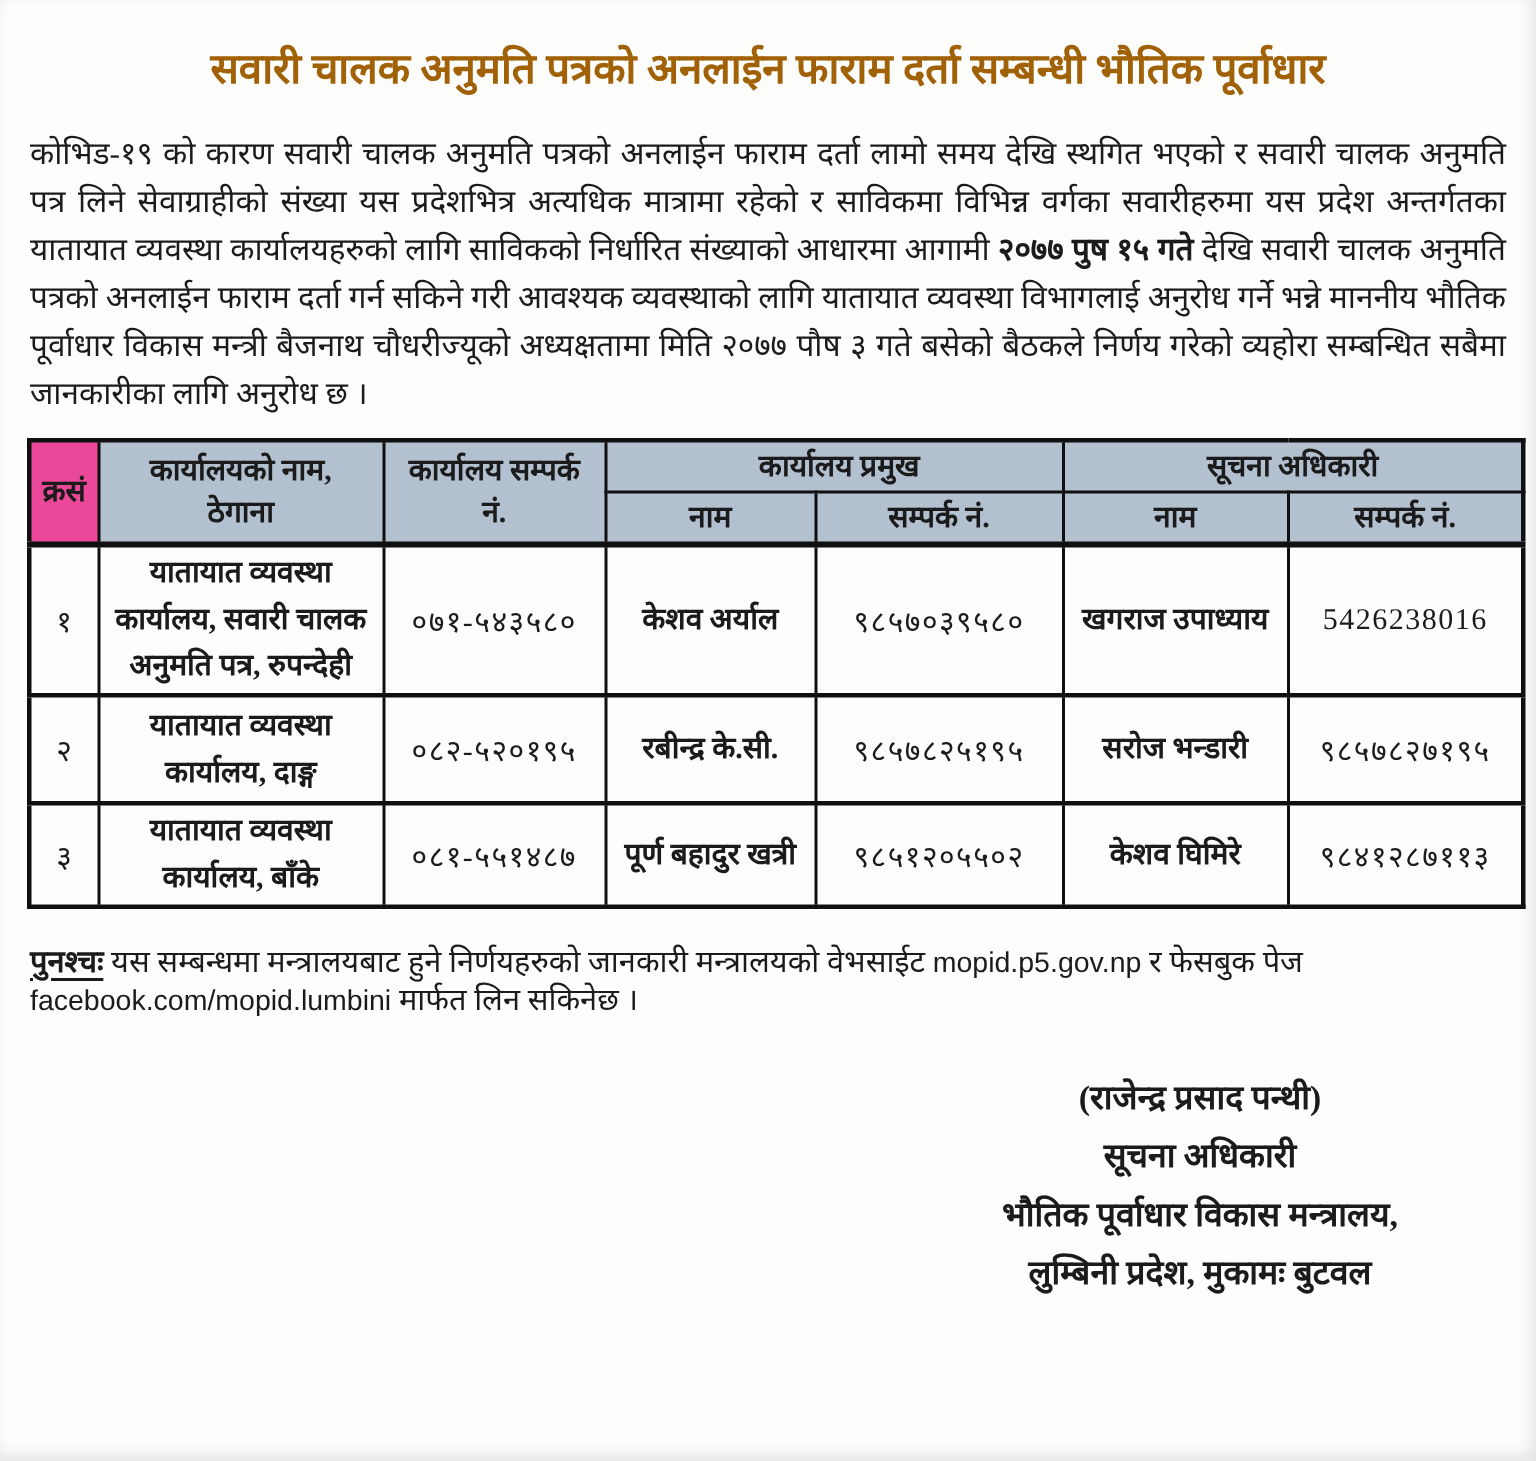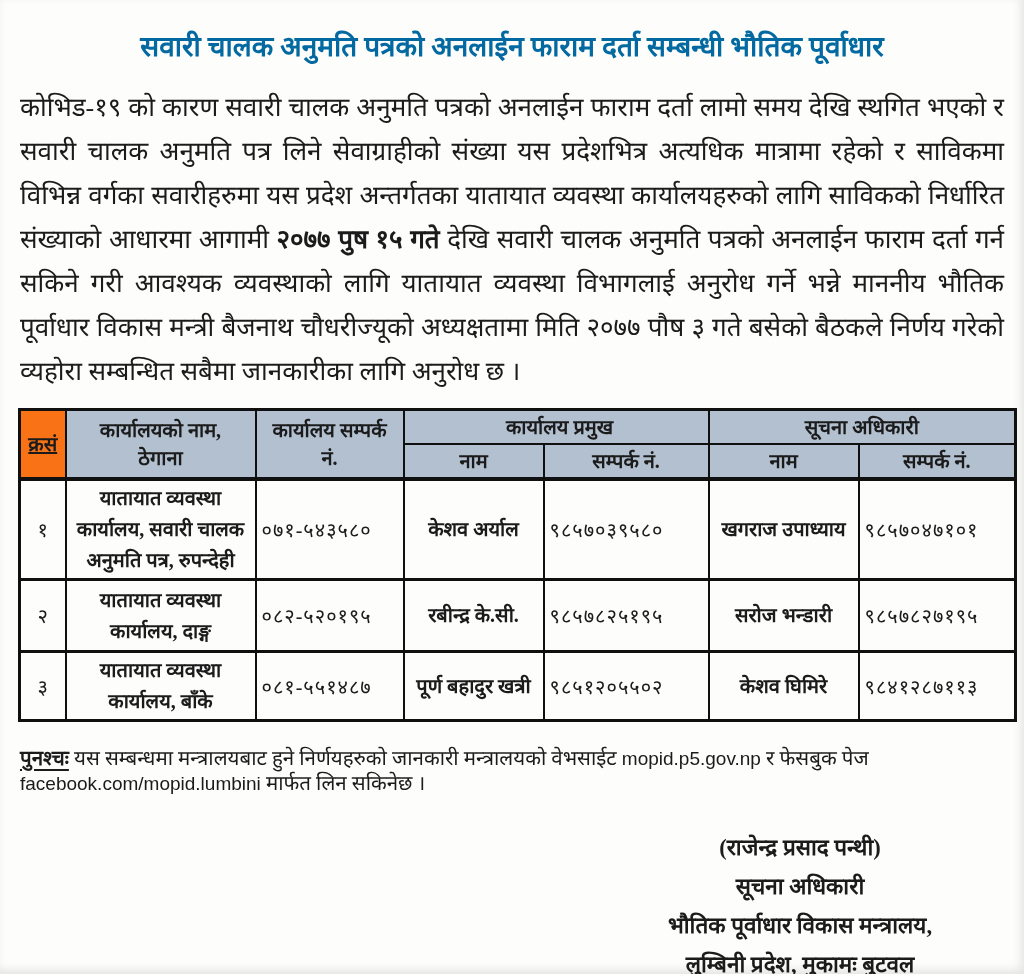--- a/index.html
+++ b/index.html
@@ -16,22 +16,22 @@
     overflow:hidden;
   }
   .doc-title {
     text-align:center;
     font-weight:bold;
     font-size:28px;
     line-height:46px;
     margin:0 20px 16px 20px;
   }
   .body-para {
-    font-size:26px;
-    line-height:44px;
+    font-size:21px;
+    line-height:32px;
     text-align:justify;
     margin:0 2px 14px 2px;
   }
   .bold { font-weight:bold; }
   .latin { font-family:"Liberation Sans","DejaVu Sans",sans-serif; font-size:19px; }
 
   table.contact-table {
     width:996px;
     margin:8px auto 0 auto;
     border-collapse:collapse;
@@ -48,21 +48,21 @@
     font-weight:bold;
     text-align:center;
     vertical-align:middle;
     line-height:28px;
   }
   table.contact-table thead { border-bottom:4px solid #101010; }
   table.contact-table tbody tr { border-top:3px solid #101010; }
   .hdr-line { display:block; }
   td.sn { text-align:center; vertical-align:middle; }
   td.office, td.name { text-align:center; vertical-align:middle; line-height:31px;font-weight:bold; }
-  td.num { text-align:left; vertical-align:middle; letter-spacing:1px; }
+  td.num { text-align:center; vertical-align:middle; letter-spacing:1px; }
   tr.row-1 { height:100px; }
   tr.row-2 { height:72px; }
   tr.row-3 { height:66px; }
 
   .postscript {
     font-size:20.5px;
     line-height:24px;
     margin:24px 2px 0 2px;
     text-align:left;
   }
@@ -78,40 +78,40 @@
     font-weight:bold;
     font-size:22.5px;
     line-height:39px;
   }
 </style>
 </head>
 <body>
 
 <div class="page">
 
-  <h1 class="doc-title" style="color: #0369a1;">
+  <h1 class="doc-title" style="color: #a16207;">
     <span class="hdr-line">सवारी चालक अनुमति पत्रको अनलाईन फाराम दर्ता सम्बन्धी भौतिक पूर्वाधार</span>
   </h1>
 
   <p class="body-para"><span>कोभिड-१९ को कारण सवारी चालक अनुमति पत्रको अनलाईन फाराम दर्ता लामो समय देखि स्थगित भएको र सवारी चालक अनुमति पत्र लिने सेवाग्राहीको संख्या यस प्रदेशभित्र अत्यधिक मात्रामा रहेको र साविकमा विभिन्न वर्गका सवारीहरुमा यस प्रदेश अन्तर्गतका यातायात व्यवस्था कार्यालयहरुको लागि साविकको निर्धारित संख्याको आधारमा आगामी </span><span class="bold">२०७७ पुष १५ गते</span><span> देखि सवारी चालक अनुमति पत्रको अनलाईन फाराम दर्ता गर्न सकिने गरी आवश्यक व्यवस्थाको लागि यातायात व्यवस्था विभागलाई अनुरोध गर्ने भन्ने माननीय भौतिक पूर्वाधार विकास मन्त्री बैजनाथ चौधरीज्यूको अध्यक्षतामा मिति २०७७ पौष ३ गते बसेको बैठकले निर्णय गरेको व्यहोरा सम्बन्धित सबैमा जानकारीका लागि अनुरोध छ ।</span></p>
 
 
   <table class="contact-table">
     <colgroup>
       <col style="width:46px">
         <col style="width:190px">
         <col style="width:148px">
       <col style="width:140px">
         <col style="width:165px">
         <col style="width:150px">
         <col style="width:157px">
     </colgroup>
     <thead>
       <tr>
-        <th rowspan="2" style="background: #f97316; text-decoration: underline;">क्रसं</th>
+        <th rowspan="2" style="background: #ec4899;">क्रसं</th>
         <th rowspan="2" style="background: rgb(178, 192, 208);">
           <span class="hdr-line">कार्यालयको नाम,</span>
           <span class="hdr-line">ठेगाना</span>
         </th>
         <th rowspan="2" style="background: rgb(178, 192, 208);">
           <span class="hdr-line">कार्यालय सम्पर्क</span>
           <span class="hdr-line">नं.</span>
         </th>
         <th colspan="2" style="background: rgb(178, 192, 208); padding-left: 12px;">कार्यालय प्रमुख</th>
         <th colspan="2" style="background: rgb(178, 192, 208);">सूचना अधिकारी</th>
@@ -124,21 +124,21 @@
       </tr>
     </thead>
     <tbody>
       <tr class="row-1">
         <td class="sn">१</td>
         <td class="office">यातायात व्यवस्था कार्यालय, सवारी चालक अनुमति पत्र, रुपन्देही</td>
         <td class="num">०७१-५४३५८०</td>
         <td class="name">केशव अर्याल</td>
         <td class="num">९८५७०३९५८०</td>
         <td class="name">खगराज उपाध्याय</td>
-        <td class="num">९८५७०४७१०१</td>
+        <td class="num">5426238016</td>
       </tr>
       <tr class="row-2">
         <td class="sn">२</td>
         <td class="office">यातायात व्यवस्था कार्यालय, दाङ्ग</td>
         <td class="num">०८२-५२०१९५</td>
         <td class="name">रबीन्द्र के.सी.</td>
         <td class="num">९८५७८२५१९५</td>
         <td class="name">सरोज भन्डारी</td>
         <td class="num">९८५७८२७१९५</td>
       </tr>

